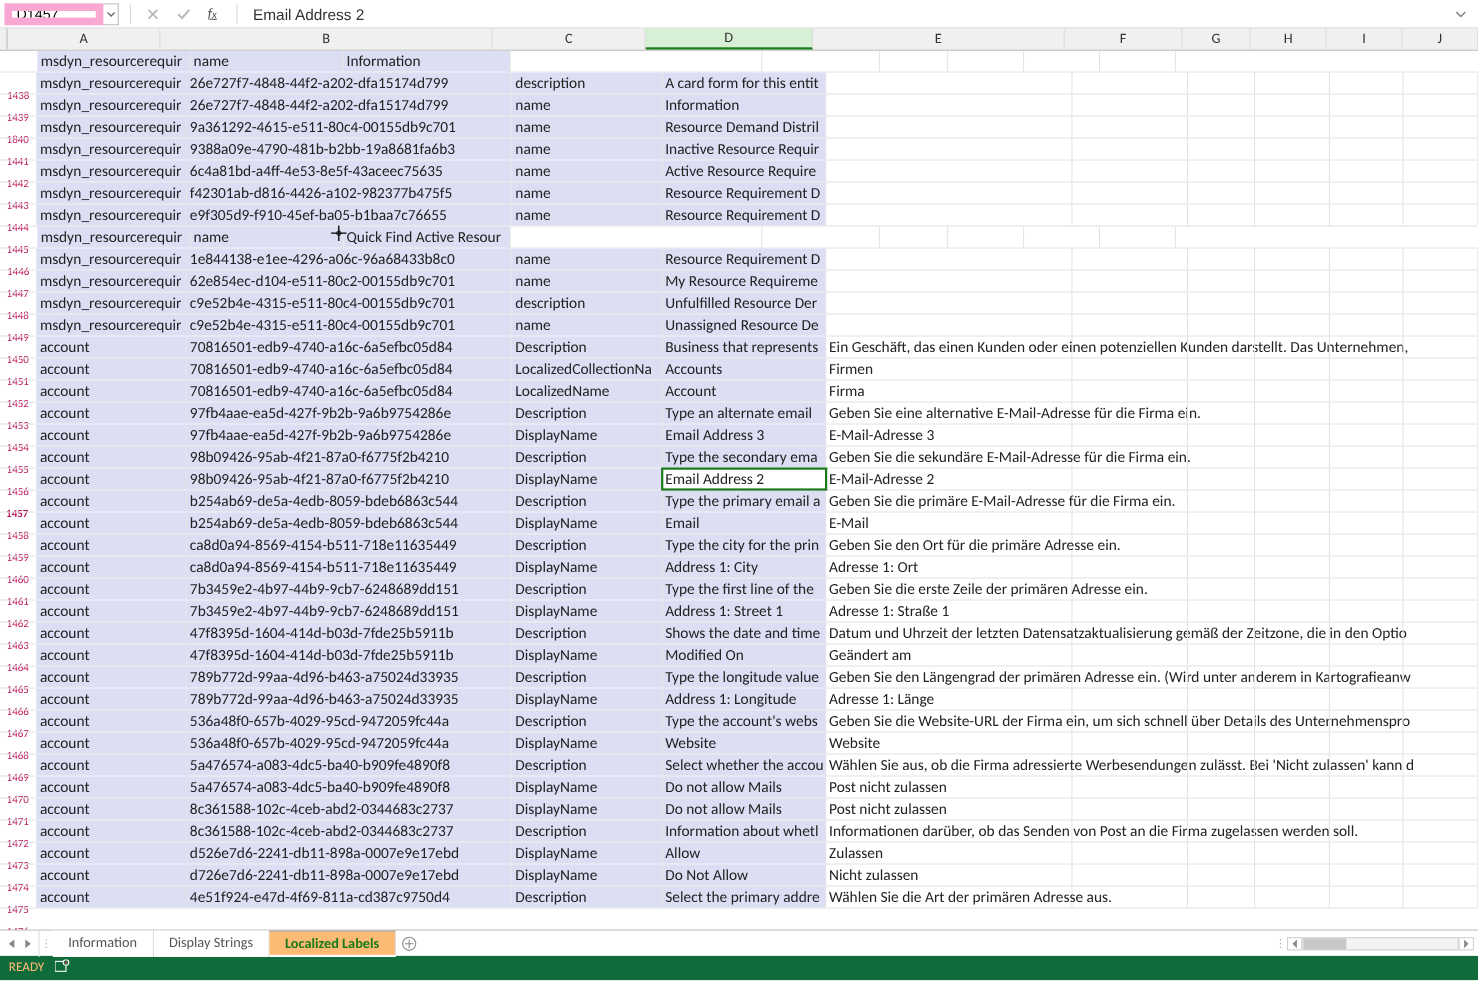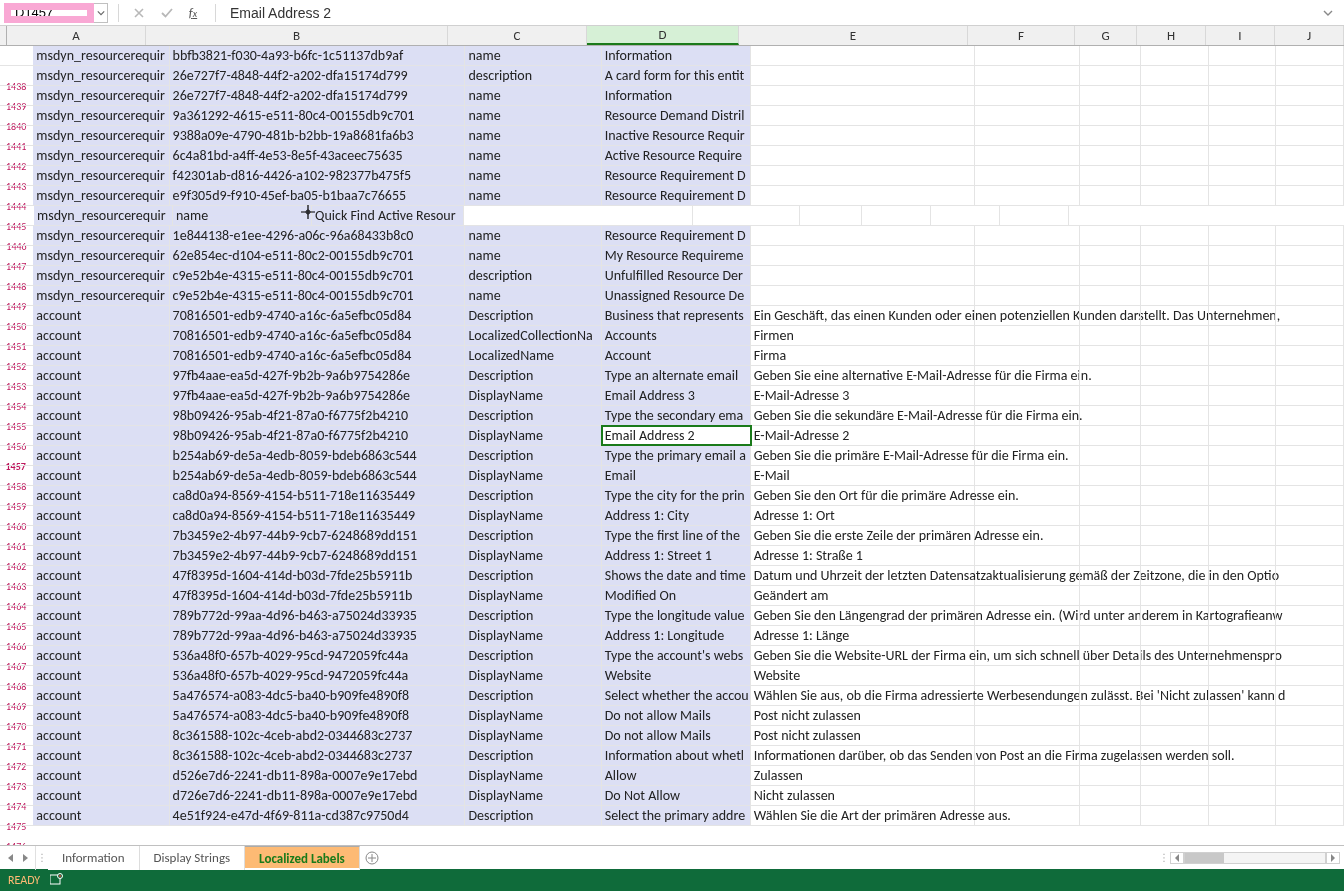--- a/index.html
+++ b/index.html
@@ -124,21 +124,20 @@
 
   <div class="cursor-cross" id="cursorcross" style="left: 300px; top: 158px;">
     <svg width="16" height="16" viewBox="0 0 16 16">
         <path d="M8 1 V15 M1 8 H15" stroke="#000" stroke-width="1.2"></path>
         <circle cx="8" cy="8" r="2" fill="none" stroke="#000" stroke-width="0.8"></circle>
       </svg>
   </div>
 <div class="row selrow">
       <div class="rowhdr">1438</div>
       <div class="cell cA hi"><span>msdyn_resourcerequir</span></div>
-      <div class="cell cB hi"><span>bbfb3821-f030-4a93-b6fc-1c51137db9af</span></div>
       <div class="cell cC hi"><span>name</span></div>
       <div class="cell cD hi"><span>Information</span></div>
       <div class="cell cE"></div>
       <div class="cell cF"></div>
       <div class="cell cG"></div>
       <div class="cell cH"></div>
       <div class="cell cI"></div>
       <div class="cell cJ"></div>
     </div>
     <div class="row selrow">

